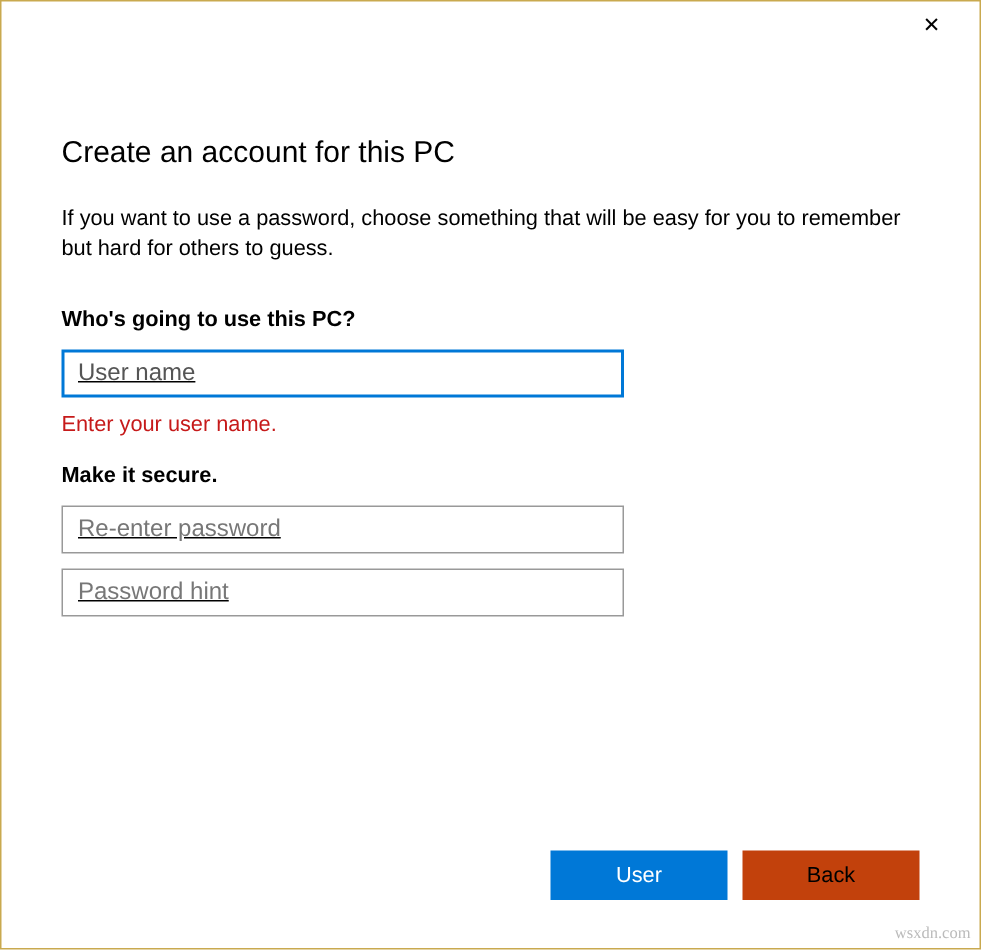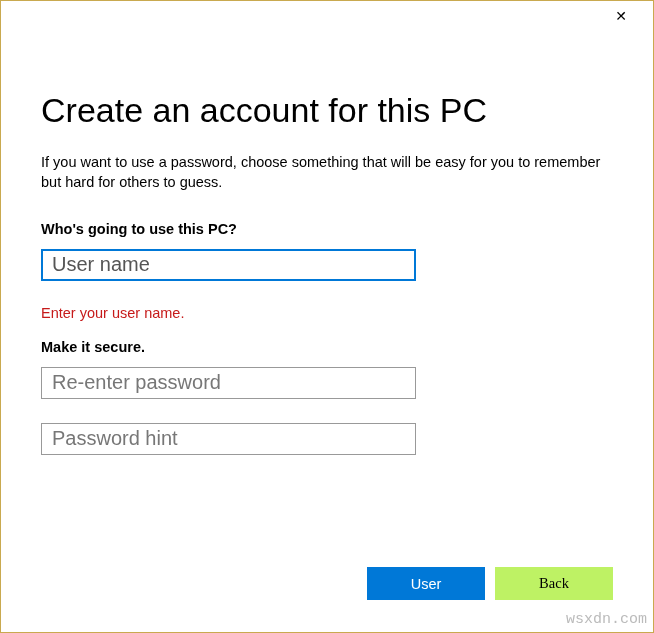--- a/index.html
+++ b/index.html
@@ -30,21 +30,21 @@
       justify-content: center;
       font-size: 14px;
       cursor: pointer;
       color: #000;
       font-family: Arial, sans-serif;
     }
     .content {
       padding: 10px 40px 0 40px;
     }
     h1 {
-      font-size: 34px;
+      font-size: 20px;
       font-weight: 400;
       color: #000;
       margin-top: 50px;
       margin-bottom: 22px;
     }
     .description {
       font-size: 14.5px;
       color: #000;
       line-height: 1.4;
       margin-bottom: 28px;
@@ -52,26 +52,27 @@
     .section-label {
       font-size: 14.5px;
       font-weight: 600;
       color: #000;
       margin-bottom: 12px;
     }
     .input-field {
       width: 375px;
       height: 32px;
       padding: 0 10px;
-      font-size: 20px;
+      font-size: 16px;
       font-family: inherit;
       border: 1px solid #999;
       outline: none;
       display: block;
-      margin-bottom: 24px;
+      margin-bottom: 10px;
+      text-decoration: underline;
     }
     .input-field::placeholder {
       color: #777;
     }
     .input-field.focused {
       border: 2px solid #0078d7;
       padding: 0 9px;
     }
     .input-field.focused::placeholder {
       color: #555;
@@ -101,31 +102,30 @@
       border: none;
       font-size: 14.5px;
       font-family: inherit;
       cursor: pointer;
     }
     .btn-primary {
       background: #0078d7;
       color: #fff;
     }
     .btn-secondary {
-      background: #bef264;
+      background: #c2410c;
       color: #000;
-      font-family: Liberation Serif, serif;
     }
     .watermark {
       position: absolute;
       bottom: 4px;
       right: 6px;
-      font-size: 15px;
+      font-size: 11px;
       color: #bbb;
-      font-family: Liberation Mono, monospace;
+      font-family: Liberation Serif, serif;
     }
   </style>
 </head>
 <body>
 
 <div class="titlebar">
   <div class="close-btn">
     <span>✕</span>
   </div>
 </div>

